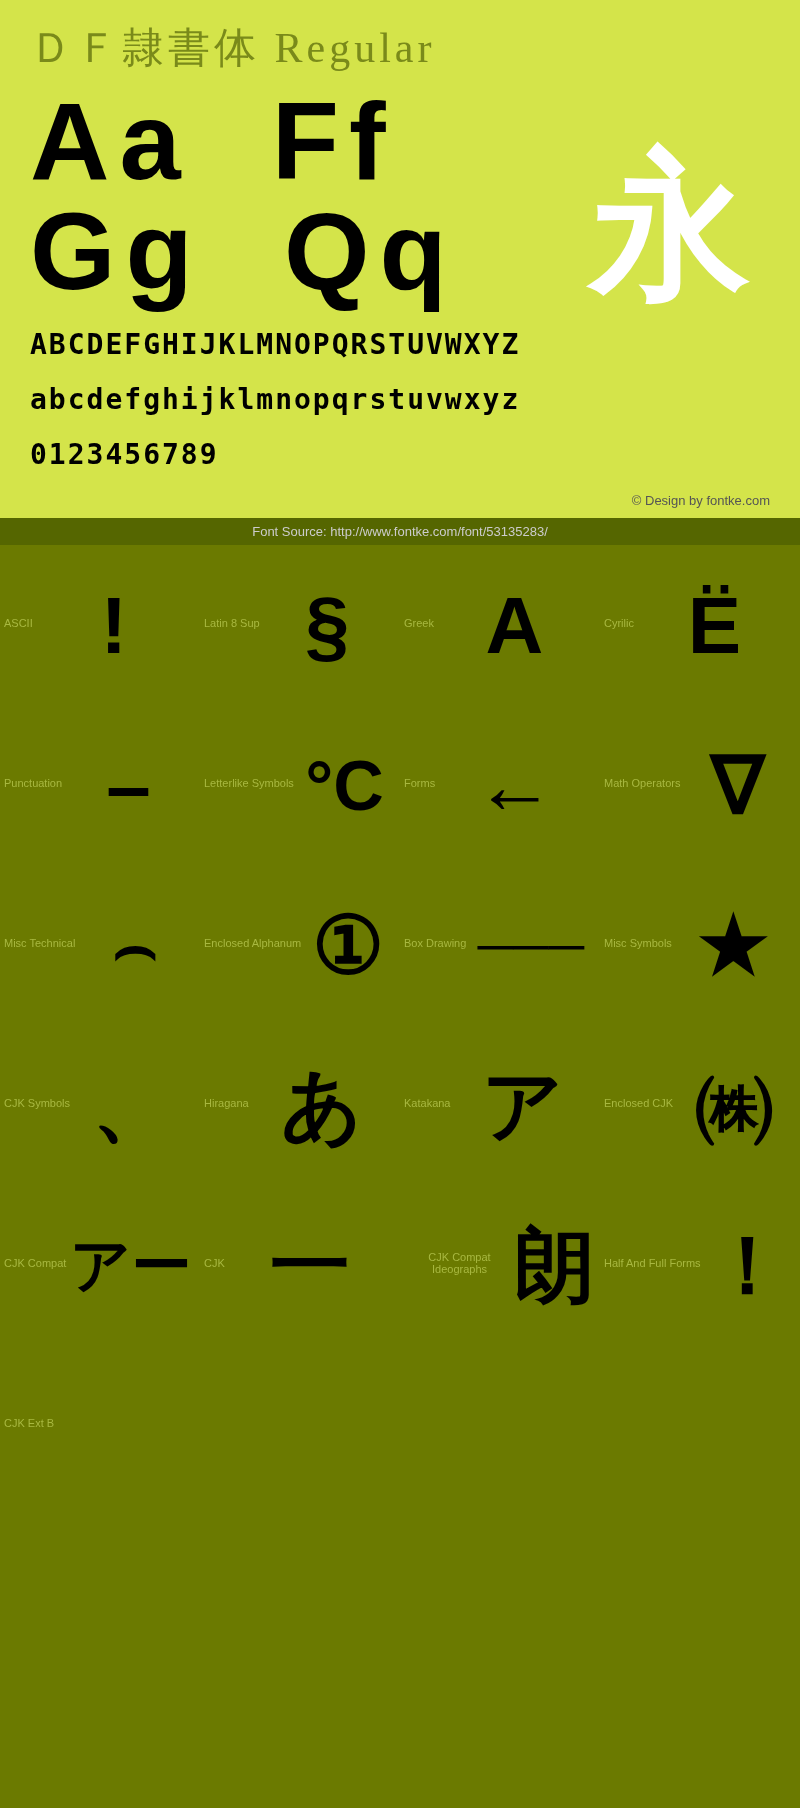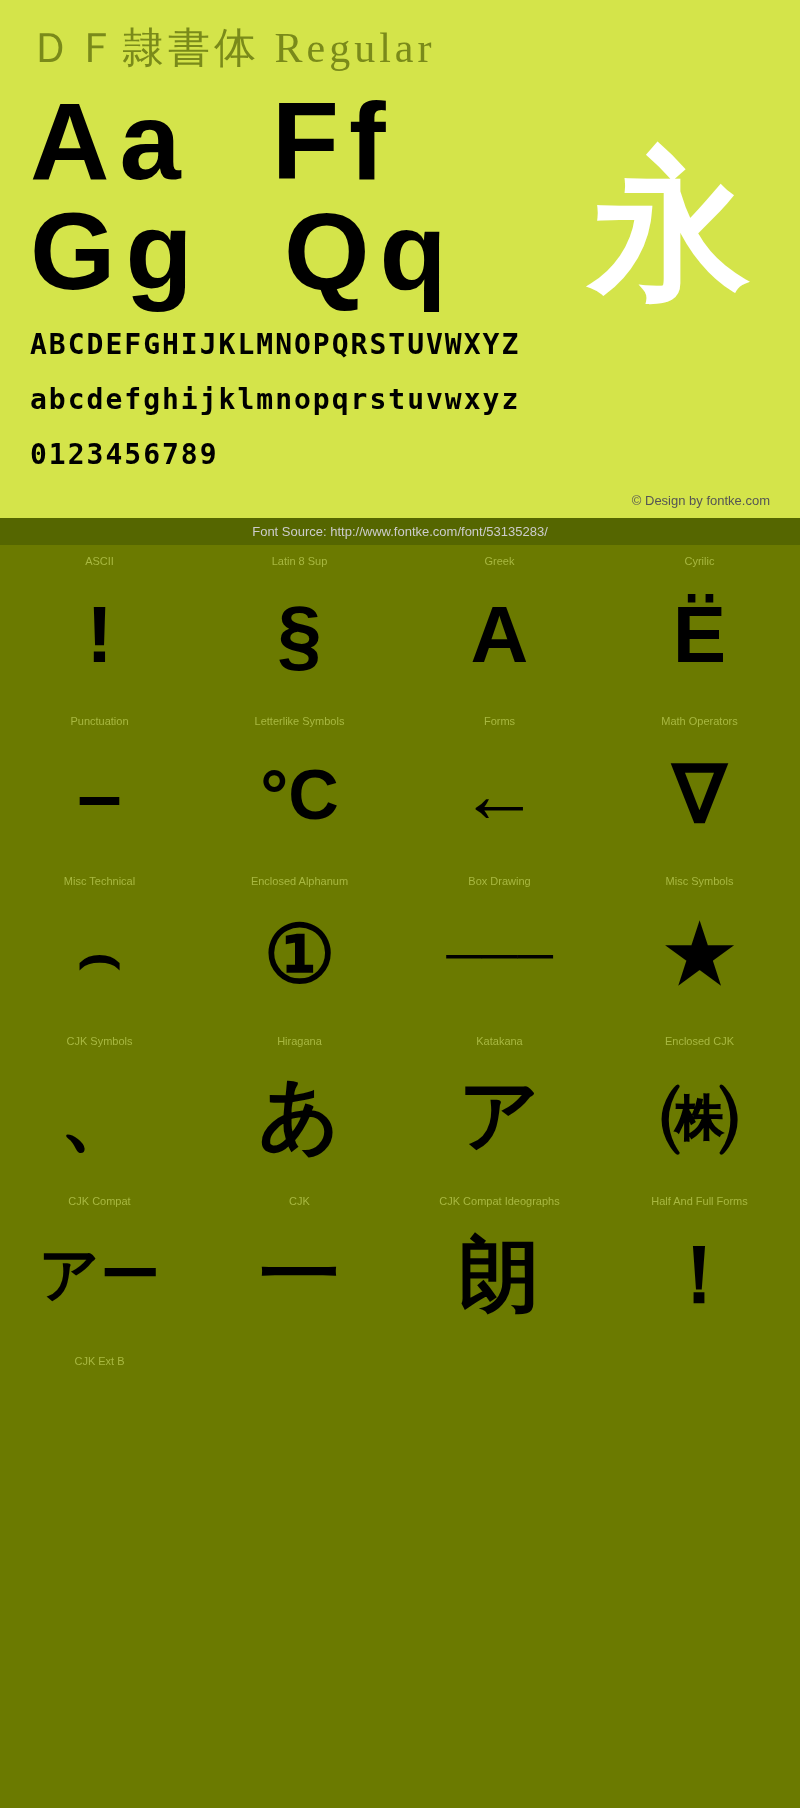--- a/index.html
+++ b/index.html
@@ -68,21 +68,21 @@
     }
 
     .grid-section {
       background: #6b7a00;
       display: grid;
       grid-template-columns: repeat(4, 1fr);
     }
 
     .grid-cell {
       display: flex;
-      flex-direction: column;
+      flex-direction: row;
       align-items: center;
       justify-content: flex-end;
       padding: 10px 5px 8px 4px;
       border: none;
       min-height: 160px;
     }
 
     .cell-label {
       color: #a8b840;
       font-size: 11px;

